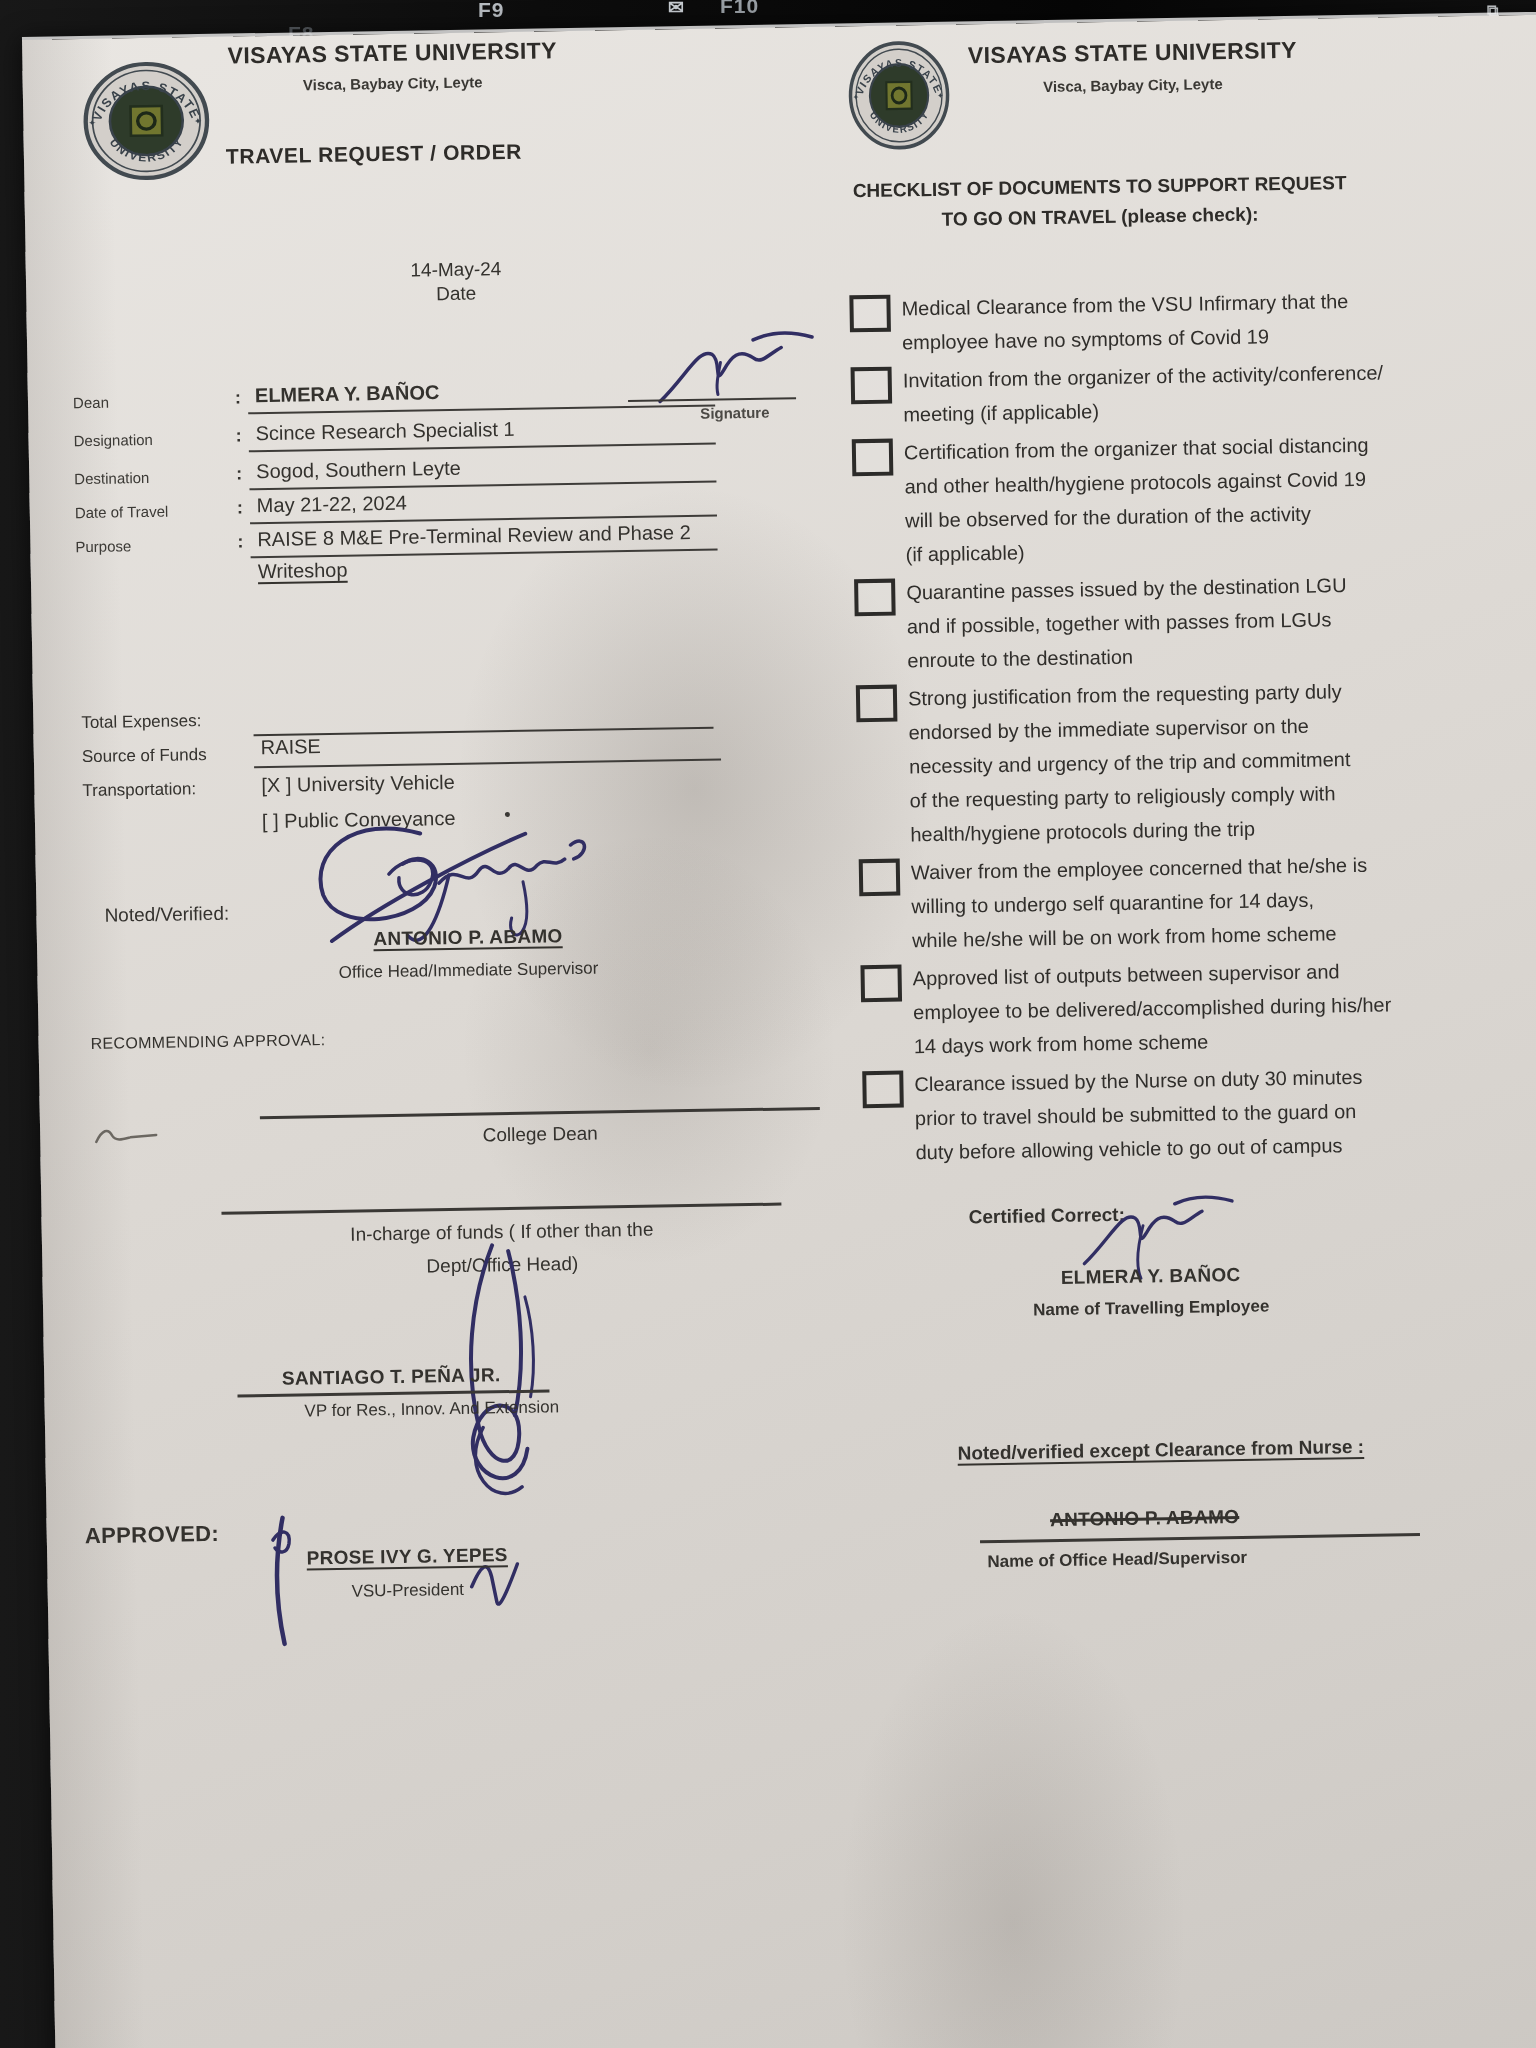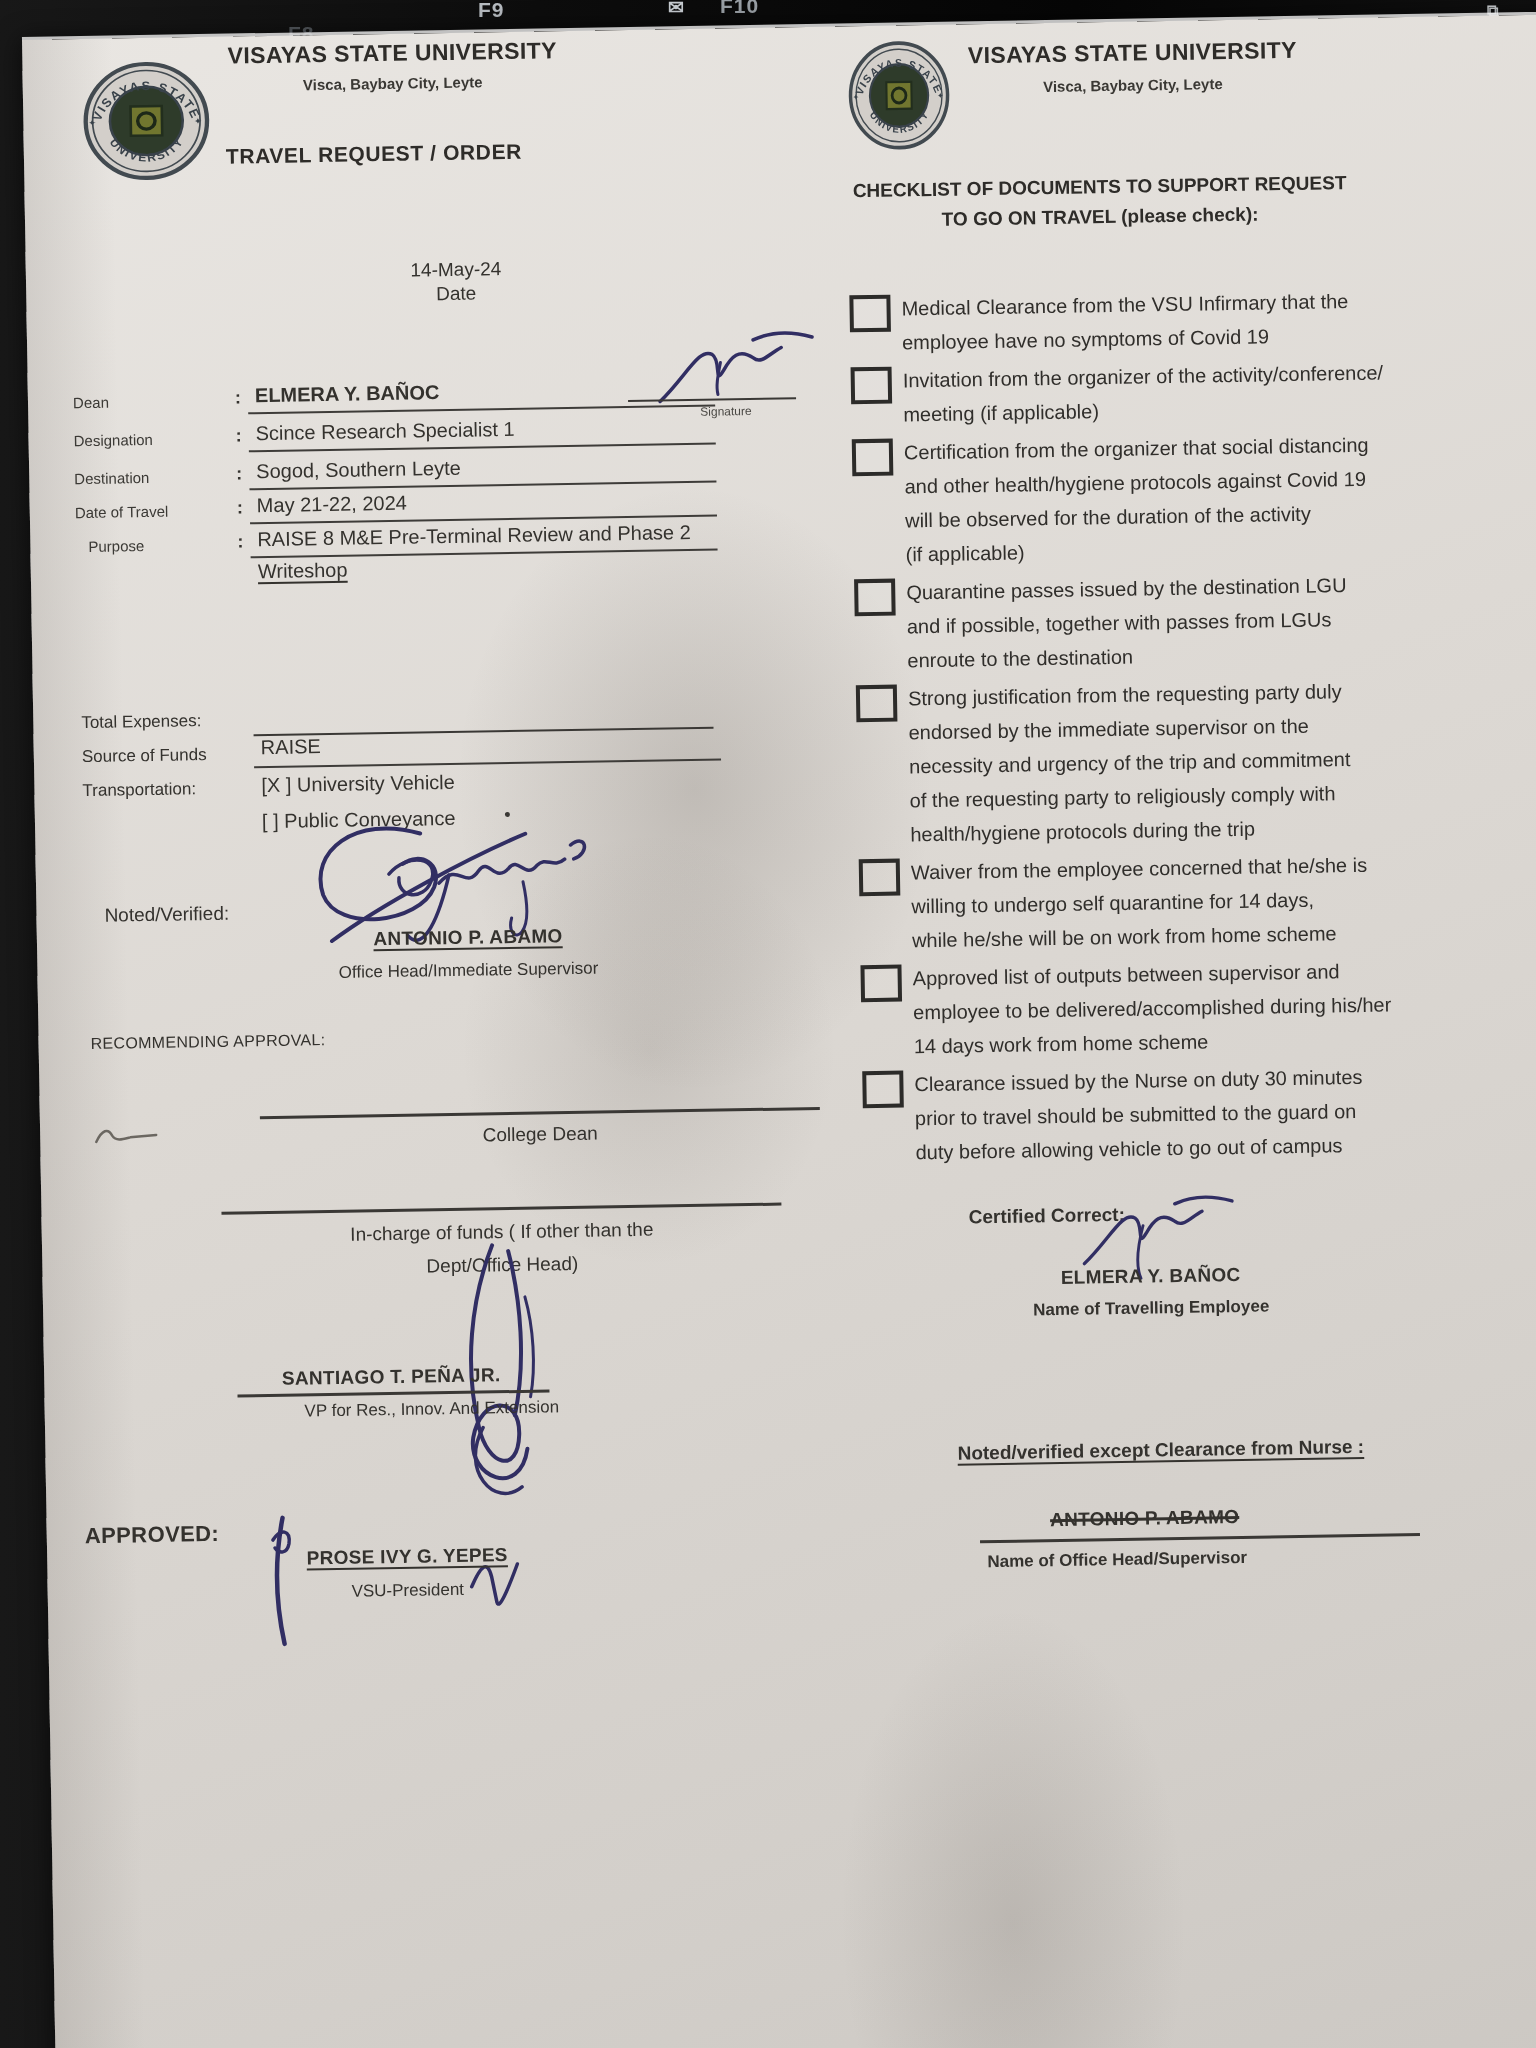--- a/index.html
+++ b/index.html
@@ -35,21 +35,21 @@
   
   .univ-title{font-size:23px;font-weight:bold;letter-spacing:0.4px;color:#2e2c29;}
   .univ-addr{font-size:15px;font-weight:600;color:#3a3834;}
   .form-title{font-size:21px;font-weight:bold;letter-spacing:0.6px;color:#2e2c29;}
   .date-val{font-size:19px;}
   .date-lbl{font-size:19px;}
   .fld-label{font-size:15px;color:#3c3a36;}
   .fld-colon{font-size:18px;font-weight:bold;}
   .fld-value{font-size:20px;white-space:nowrap;}
   .fld-line{border-bottom:2px solid #3e3c39;}
-  .small-note{font-size:12px;color:#4b4945;}
+  .small-note{font-size:15px;color:#4b4945;font-weight:bold;}
   .sec-label{font-size:19px;}
   .sig-name{font-size:19px;font-weight:bold;letter-spacing:0.3px;}
   .sig-title{font-size:17px;}
   .rule{background:#3a3835;height:3px;}
   
   .chk-title{font-size:19px;font-weight:bold;line-height:30px;color:#2e2c29;}
   .check-item{display:flex;margin-bottom:4px;}
   .checkbox{flex:0 0 auto;width:33px;height:29px;border:4px solid #2c2b29;margin:3px 11px 0 0;background:rgba(255,255,255,0.06);}
   .check-text{font-size:20px;line-height:34px;white-space:pre-line;color:#302e2b;}
   .strike{text-decoration:line-through;text-decoration-thickness:3px;}
@@ -112,21 +112,21 @@
     <span class="abs fld-label" style="left:0;top:7px;">Destination</span>
     <span class="abs fld-colon" style="left:162px;top:3px;">:</span>
     <span class="abs fld-value fld-line" style="left:175px;top:0;width:460px;height:28px;padding-left:7px;">Sogod, Southern Leyte</span>
   </div>
   <div class="abs" style="left:45px;top:458px;width:640px;height:28px;">
     <span class="abs fld-label" style="left:0;top:7px;">Date of Travel</span>
     <span class="abs fld-colon" style="left:162px;top:3px;">:</span>
     <span class="abs fld-value fld-line" style="left:175px;top:0;width:460px;height:28px;padding-left:7px;">May 21-22, 2024</span>
   </div>
   <div class="abs" style="left:45px;top:492px;width:760px;height:28px;">
-    <span class="abs fld-label" style="left:13px;top:7px;">Purpose</span>
+    <span class="abs fld-label" style="left:0;top:7px;">Purpose</span>
     <span class="abs fld-colon" style="left:162px;top:3px;">:</span>
     <span class="abs fld-value fld-line" style="left:175px;top:0;width:460px;height:28px;padding-left:7px;overflow:visible;">RAISE 8 M&amp;E Pre-Terminal Review and Phase 2</span>
   </div>
   <span class="abs fld-value undl" style="left:227px;top:524px;">Writeshop</span>
 
   <svg class="sig" style="left:630px;top:300px;" width="175" height="80" viewBox="0 0 175 80">
     <path d="M2,72 C28,48 42,18 55,26 C64,32 56,58 66,42 C74,28 82,20 96,30 C104,37 112,26 124,20" stroke-width="3.5"></path>
     <path d="M96,12 C116,3 138,5 155,10" stroke-width="3.5"></path>
     <path d="M63,34 C60,48 58,58 60,66" stroke-width="3"></path>
   </svg>

